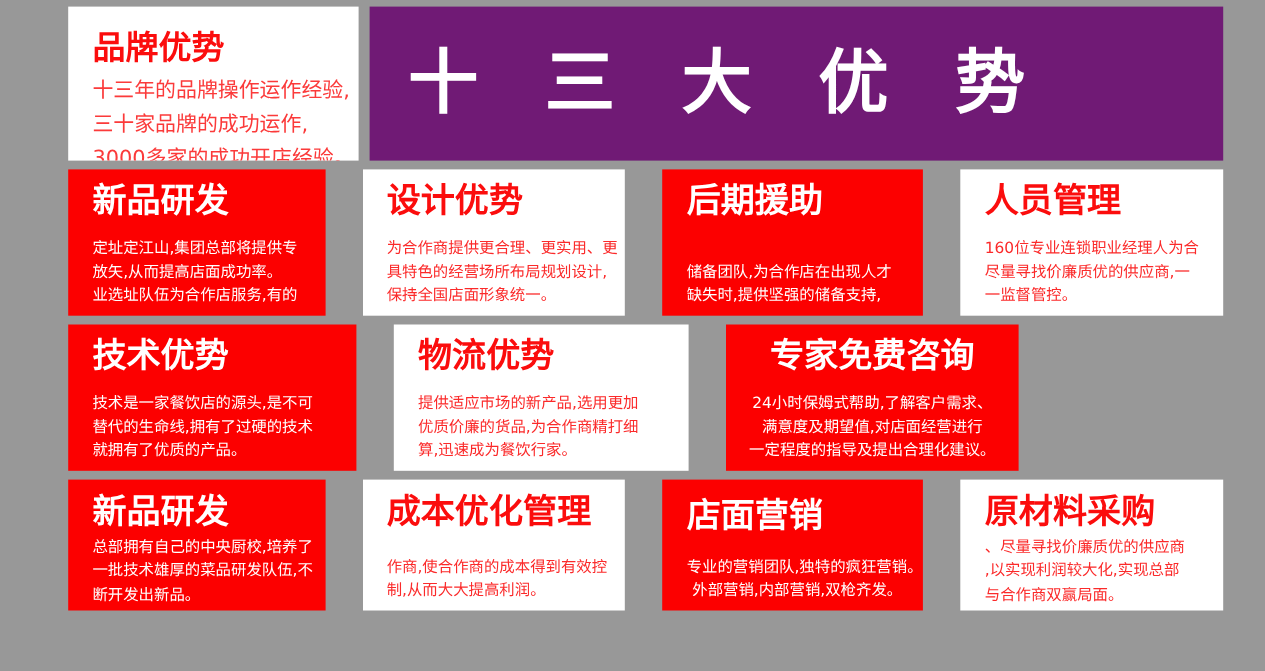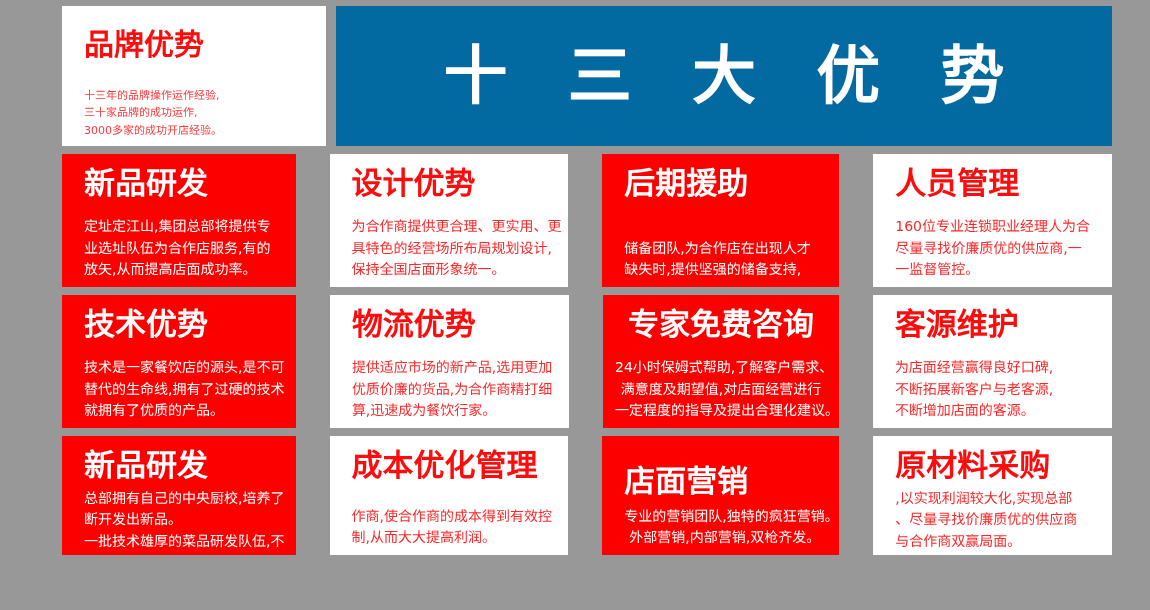--- a/index.html
+++ b/index.html
@@ -46,24 +46,24 @@
 
   
   .brand-card {
     width: 264px;
     margin-right: 10px;
     background: #ffffff;
     padding: 22px 14px 6px 22px;
   }
   .banner {
     flex: 1;
-    background: #0369a1;
+    background: #701a75;
     display: flex;
     align-items: center;
-    justify-content: center;
+    padding-left: 16px;
   }
   .banner-title {
     color: #ffffff;
     font-size: 64px;
     font-weight: 700;
     letter-spacing: 19px;
     text-indent: 19px;
     line-height: 1;
     white-space: nowrap;
   }
@@ -106,34 +106,34 @@
 
   .brand-title {
     font-size: 30px;
     font-weight: 700;
     color: #fb0d0d;
     line-height: 1.1;
     margin-bottom: 6px;
     white-space: nowrap;
   }
   .brand-body {
-    font-size: 11px;
+    font-size: 19px;
     line-height: 1.62;
     color: #fb3a3a;
     font-weight: 500;
   }
   .brand-body div { white-space: nowrap; }
 
   
   .card.center .card-title,
   .card.center .card-body { text-align: center; }
   .card.center { padding-left: 12px; padding-right: 12px; }
 
   
-  .card.pad-top { padding-top: 26px; }
+  .card.pad-top { padding-top: 14px; }
 </style>
 </head>
 <body>
 
 <div id="poster">
 
   <div class="row row-head">
 
     <div class="card white brand-card">
       <div class="brand-title">品牌优势</div>
@@ -148,22 +148,22 @@
       <div class="banner-title">十 三 大 优 势</div>
     </div>
   </div>
 
   <div class="row row-body">
 
     <div class="card red col">
       <div class="card-title">新品研发</div>
       <div class="card-body">
         <div>定址定江山,集团总部将提供专</div>
+        <div>放矢,从而提高店面成功率。</div>
         <div>业选址队伍为合作店服务,有的</div>
-        <div>放矢,从而提高店面成功率。</div>
       </div>
     </div>
 
     <div class="card white col c2">
       <div class="card-title">设计优势</div>
       <div class="card-body">
         <div>为合作商提供更合理、更实用、更</div>
         <div>具特色的经营场所布局规划设计,</div>
         <div>保持全国店面形象统一。</div>
       </div>
@@ -209,38 +209,30 @@
 
     <div class="card red col c3 center">
       <div class="card-title">专家免费咨询</div>
       <div class="card-body">
         <div>24小时保姆式帮助,了解客户需求、</div>
         <div>满意度及期望值,对店面经营进行</div>
         <div>一定程度的指导及提出合理化建议。</div>
       </div>
     </div>
 
-    <div class="card white col c4">
-      <div class="card-title">客源维护</div>
-      <div class="card-body">
-        <div>为店面经营赢得良好口碑,</div>
-        <div>不断拓展新客户与老客源,</div>
-        <div>不断增加店面的客源。</div>
-      </div>
-    </div>
   </div>
 
   <div class="row row-body last">
 
     <div class="card red col">
       <div class="card-title">新品研发</div>
       <div class="card-body">
         <div>总部拥有自己的中央厨校,培养了</div>
+        <div>一批技术雄厚的菜品研发队伍,不</div>
         <div>断开发出新品。</div>
-        <div>一批技术雄厚的菜品研发队伍,不</div>
       </div>
     </div>
 
     <div class="card white col c2">
       <div class="card-title">成本优化管理</div>
       <div class="card-body">
         <div>作商,使合作商的成本得到有效控</div>
         <div>制,从而大大提高利润。</div>
       </div>
     </div>
@@ -249,20 +241,20 @@
       <div class="card-title">店面营销</div>
       <div class="card-body center-ish" style="text-align:center;">
         <div>专业的营销团队,独特的疯狂营销。</div>
         <div>外部营销,内部营销,双枪齐发。</div>
       </div>
     </div>
 
     <div class="card white col c4">
       <div class="card-title">原材料采购</div>
       <div class="card-body">
+        <div>、尽量寻找价廉质优的供应商</div>
         <div>,以实现利润较大化,实现总部</div>
-        <div>、尽量寻找价廉质优的供应商</div>
         <div>与合作商双赢局面。</div>
       </div>
     </div>
   </div>
 
 </div>
 
 </body></html>

